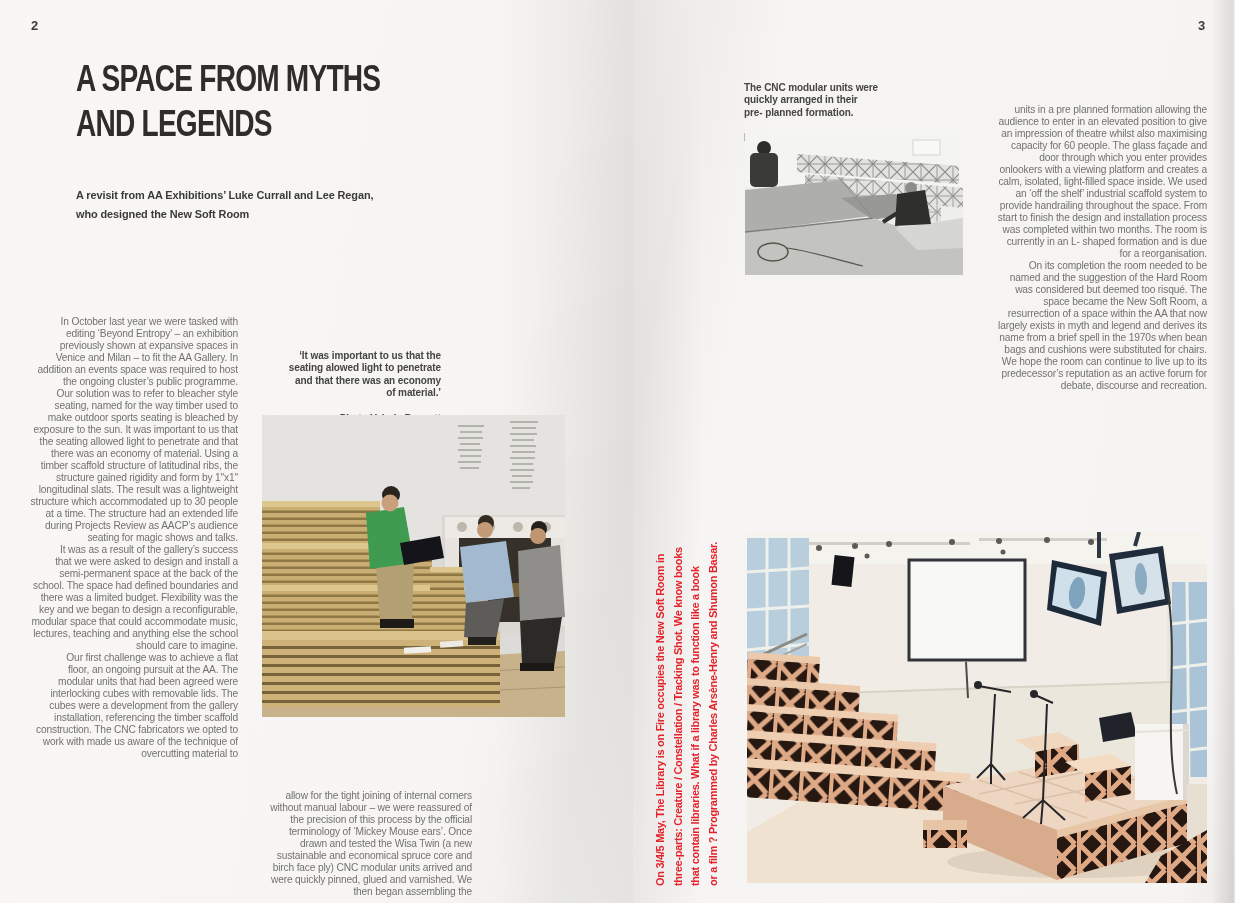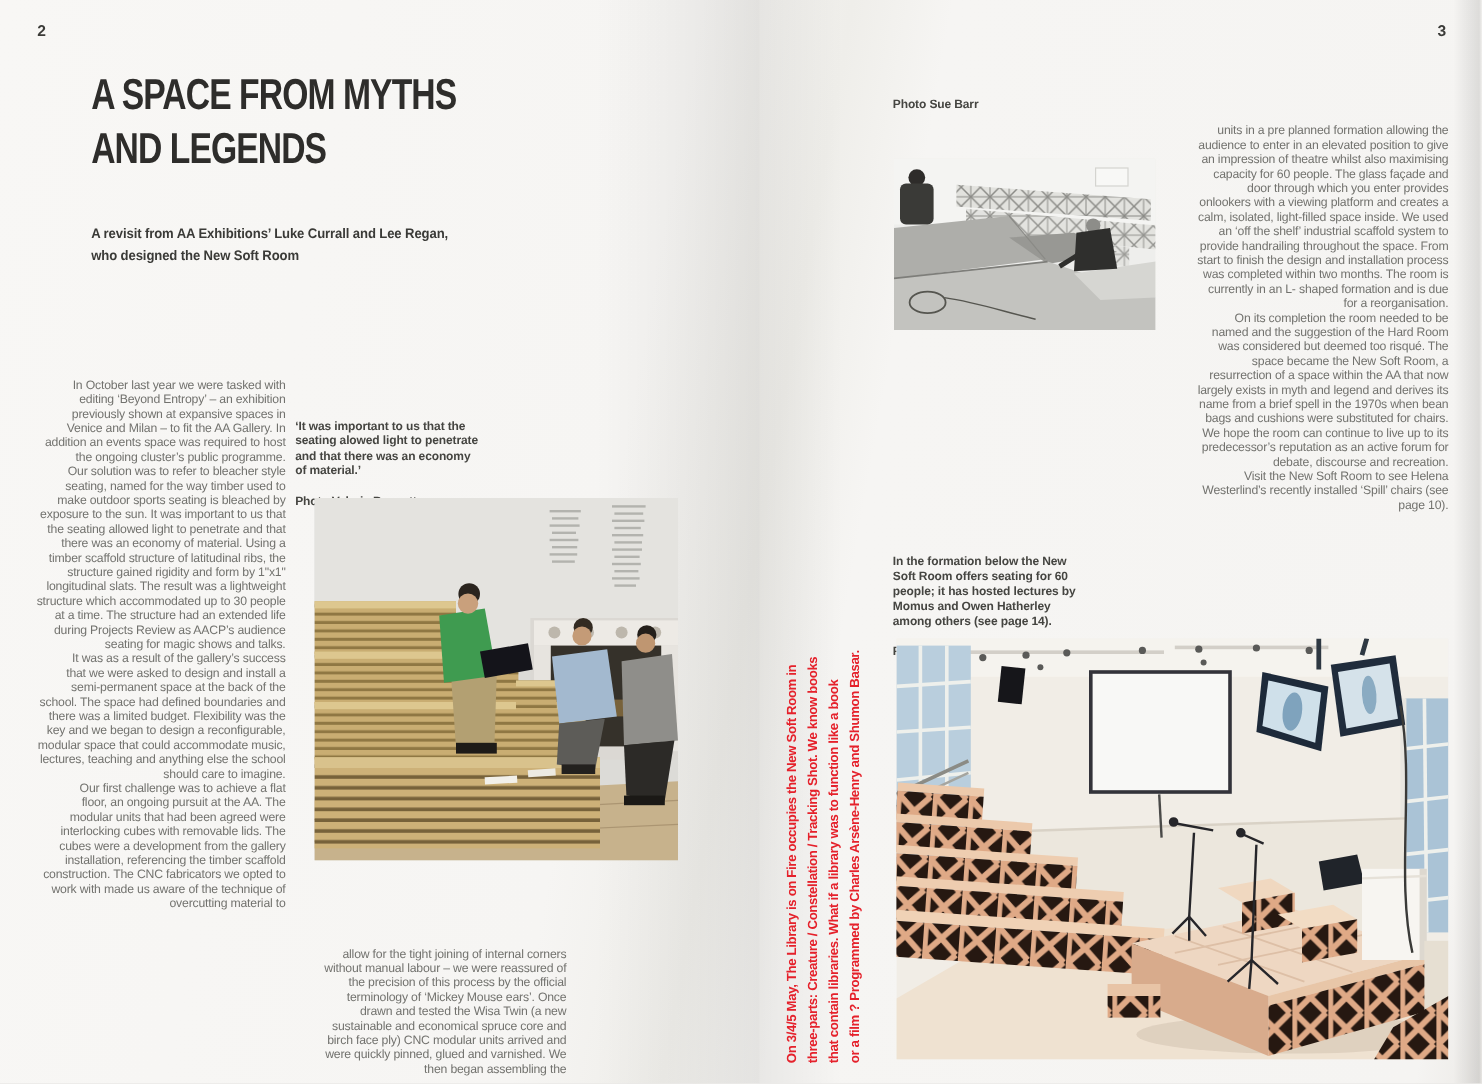--- a/index.html
+++ b/index.html
@@ -28,21 +28,21 @@
     color:#3a3a37;white-space:pre-line;
     transform:scaleX(0.95);transform-origin:0 0;width:330px;
   }
   .body-col{position:absolute;font-size:10.2px;line-height:12px;letter-spacing:-0.15px;color:#72726e;text-align:right;margin-top:40px;}
   .body-col p{margin:0;}
   .body-col p.indent{text-indent:18px;}
   .col1{left:30px;top:276px;width:208px;}
   .col2{left:262px;top:750px;width:210px;}
   .col3{left:995px;top:64px;width:212px;}
   .caption{position:absolute;font-weight:bold;font-size:10px;line-height:12.6px;letter-spacing:-0.1px;color:#454541;white-space:pre-line;}
-  .cap-pull{left:246px;top:337px;width:180px;}
+  .cap-pull{left:261px;top:337px;width:180px;text-align:right;}
   .cap-top{left:744px;top:69px;width:175px;}
   .cap-bottom{left:744px;top:450px;width:185px;}
   .red-note{
     position:absolute;left:652px;top:886px;width:420px;
     font-weight:bold;font-size:11px;line-height:17.5px;letter-spacing:-0.3px;
     color:#e5212b;white-space:pre-line;
     transform:rotate(-90deg);transform-origin:0 0;
   }
   .photo{position:absolute;display:block;}
   .photo svg{display:block;}
@@ -179,20 +179,23 @@
   <div class="body-col col2">
     <p>allow for the tight joining of internal corners without manual labour – we were reassured of the precision of this process by the official terminology of ‘Mickey Mouse ears’. Once drawn and tested the Wisa Twin (a new sustainable and economical spruce core and birch face ply) CNC modular units arrived and were quickly pinned, glued and varnished. We then began assembling the</p>
   </div>
 
   <div class="red-note">On 3/4/5 May, The Library is on Fire occupies the New Soft Room in
 three-parts: Creature / Constellation / Tracking Shot. We know books
 that contain libraries. What if a library was to function like a book
 or a film ? Programmed by Charles Arsène-Henry and Shumon Basar.</div>
 
   <div class="caption cap-top">
+    <div>The CNC modular units were
+quickly arranged in their
+pre- planned formation.</div>
     <div>Photo Sue Barr</div>
   </div>
 
   <div class="photo photoB">
     <svg width="218" height="143" viewBox="0 0 218 143">
       <defs>
         <pattern id="xcb" width="16" height="16" patternUnits="userSpaceOnUse">
           <rect width="16" height="16" fill="#e2e2de" stroke="#9a9a96" stroke-width="1"></rect>
           <path d="M0,0 L16,16 M16,0 L0,16" stroke="#8a8a86" stroke-width="1.2"></path>
         </pattern>
@@ -225,31 +228,22 @@
       </g>
 
       <ellipse cx="28" cy="120" rx="15" ry="9" fill="none" stroke="#55554f" stroke-width="1.5"></ellipse>
       <path d="M42,116 C70,120 92,128 118,134" fill="none" stroke="#55554f" stroke-width="1.2"></path>
     </svg>
   </div>
 
   <div class="body-col col3">
     <p>units in a pre planned formation allowing the audience to enter in an elevated position to give an impression of theatre whilst also maximising capacity for 60 people. The glass façade and door through which you enter provides onlookers with a viewing platform and creates a calm, isolated, light-filled space inside. We used an ‘off the shelf’ industrial scaffold system to provide handrailing throughout the space. From start to finish the design and installation process was completed within two months. The room is currently in an L- shaped formation and is due for a reorganisation.</p>
     <p class="indent">On its completion the room needed to be named and the suggestion of the Hard Room was considered but deemed too risqué. The space became the New Soft Room, a resurrection of a space within the AA that now largely exists in myth and legend and derives its name from a brief spell in the 1970s when bean bags and cushions were substituted for chairs. We hope the room can continue to live up to its predecessor’s reputation as an active forum for debate, discourse and recreation.</p>
-    <p class="indent">Visit the New Soft Room to see Helena Westerlind’s recently installed ‘Spill’ chairs (see page 10).</p>
-  </div>
-
-  <div class="caption cap-bottom">
-    <div>In the formation below the New
-Soft Room offers seating for 60
-people; it has hosted lectures by
-Momus and Owen Hatherley
-among others (see page 14).</div>
-    <div>Photo Sue Barr</div>
-  </div>
+  </div>
+
 
   <div class="photo photoC">
     <svg width="460" height="351" viewBox="0 0 460 351">
       <defs>
         <pattern id="xbc" width="30" height="26" patternUnits="userSpaceOnUse">
           <rect width="30" height="26" fill="#261811"></rect>
           <rect width="4" height="26" fill="#e0ac8a"></rect>
           <path d="M2,26 L28,0 M2,0 L28,26" stroke="#dfa986" stroke-width="5"></path>
         </pattern>
       </defs>

